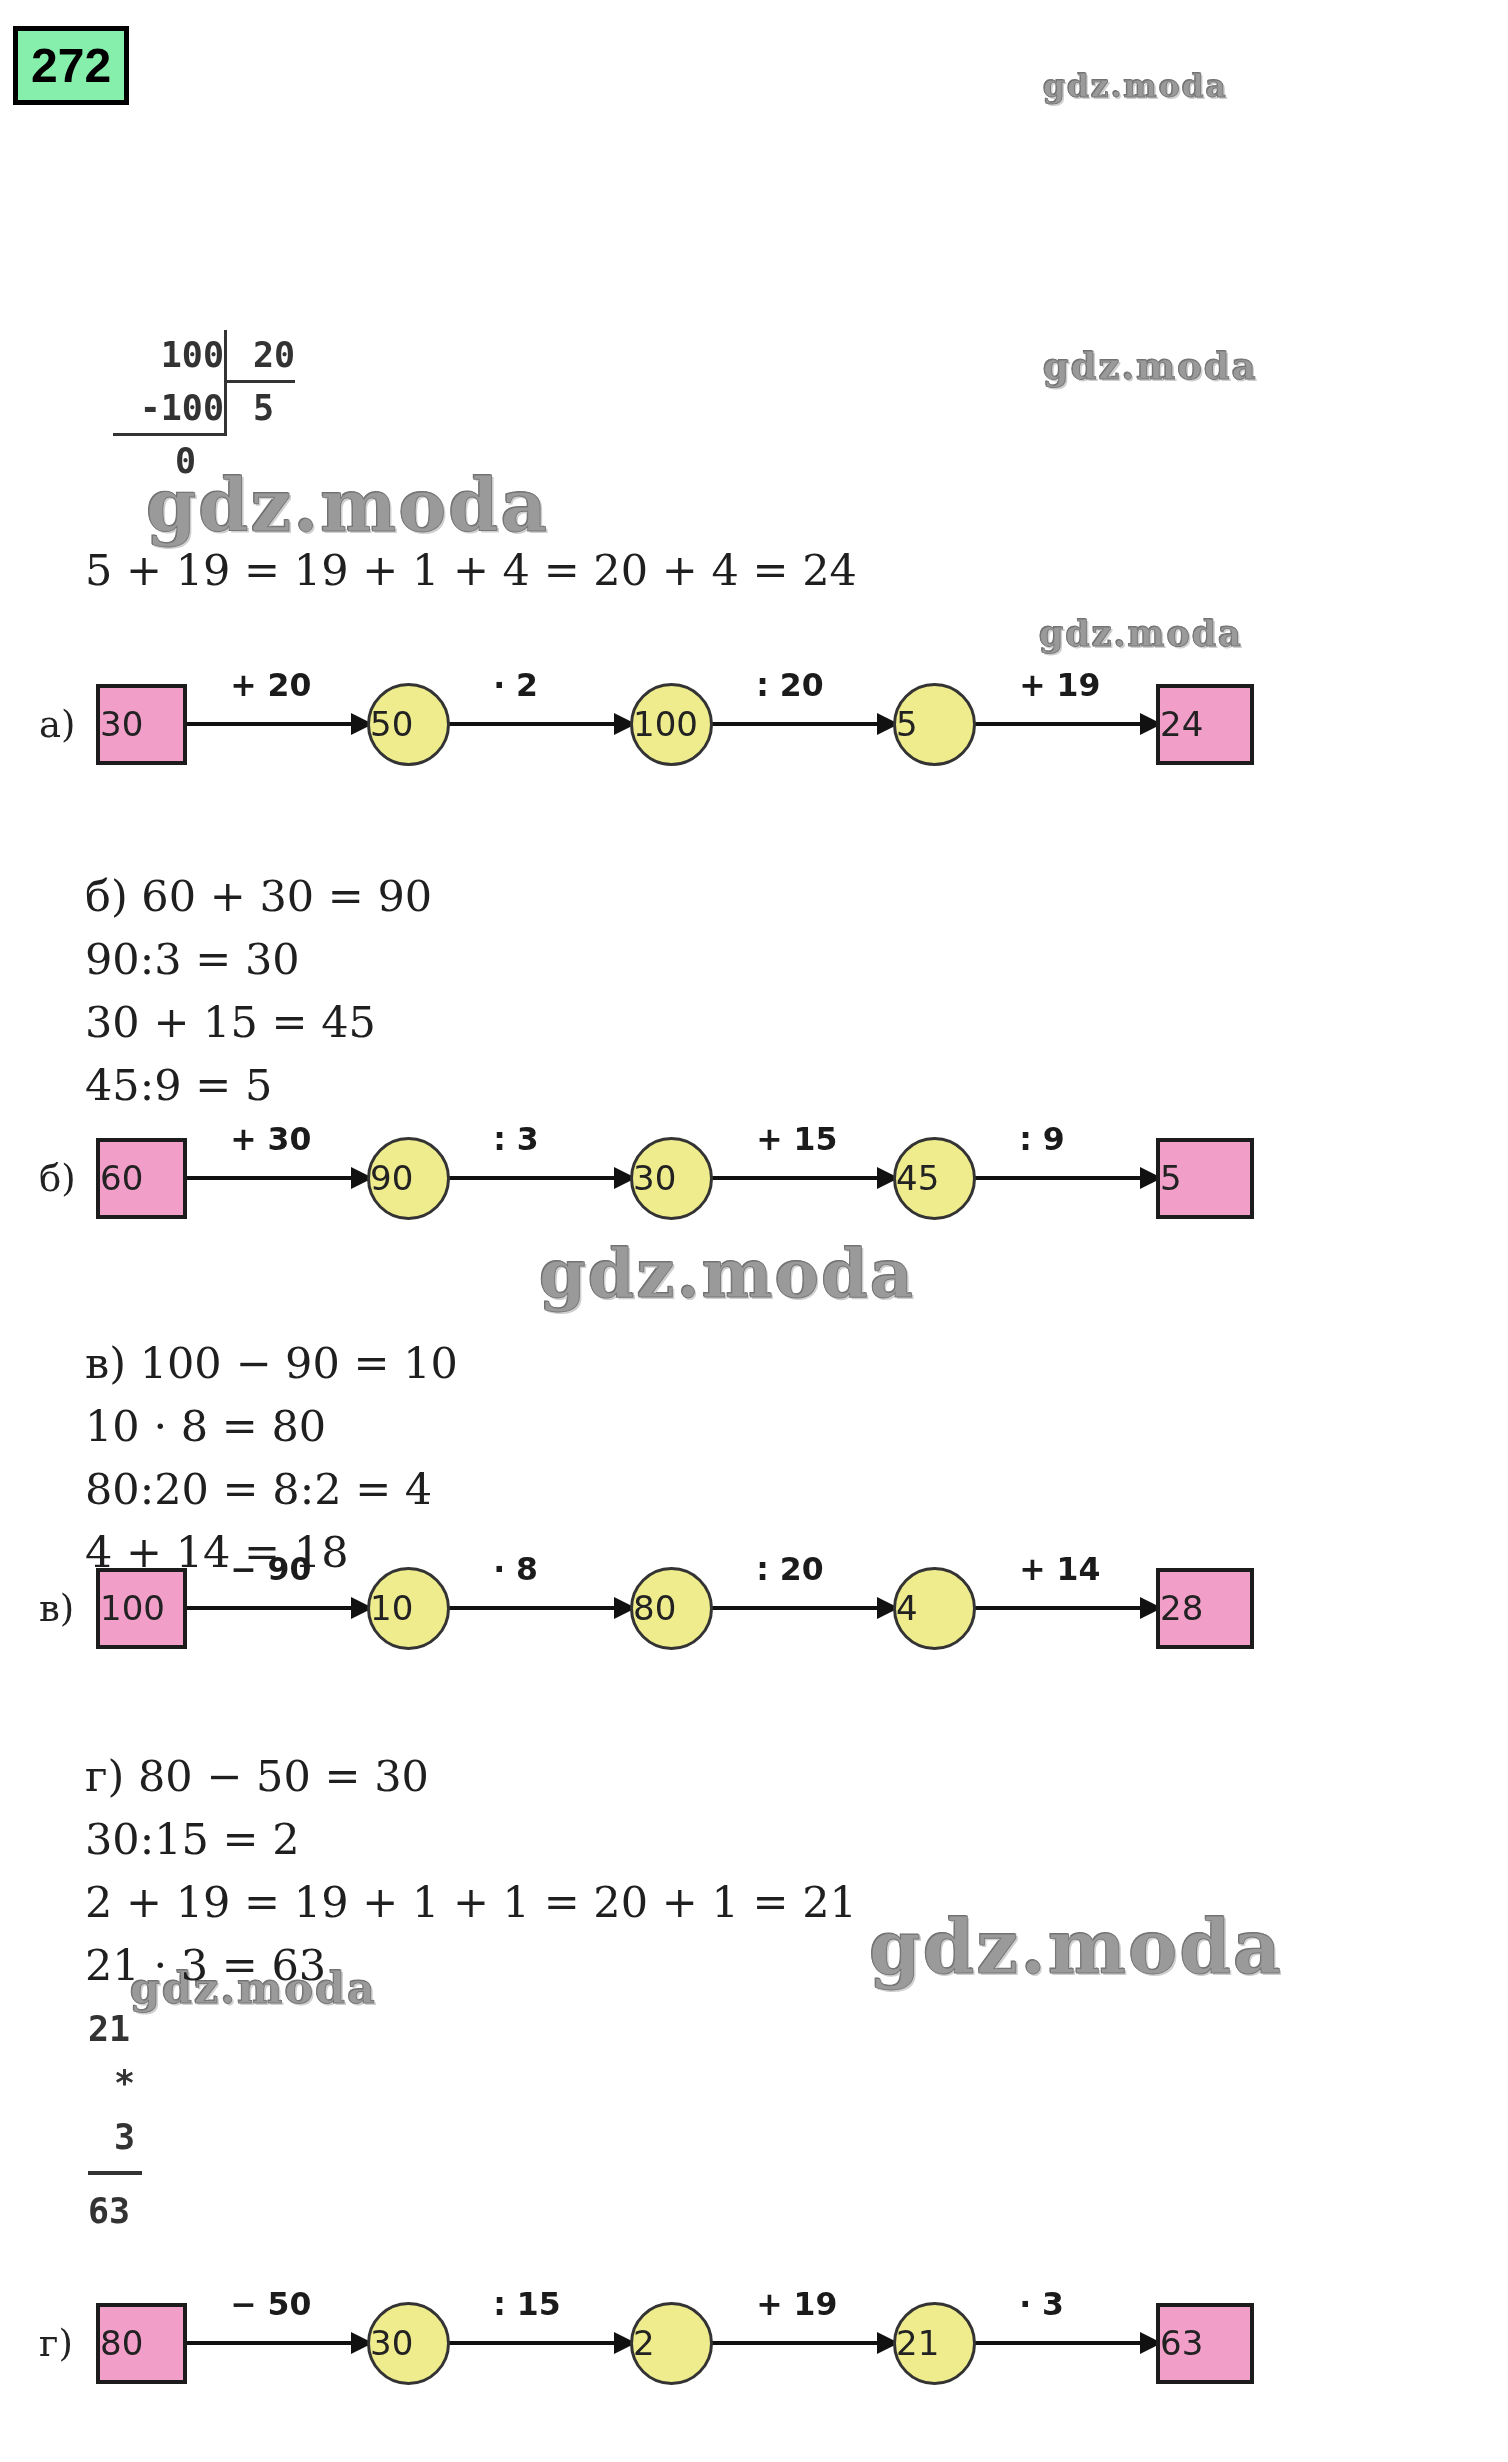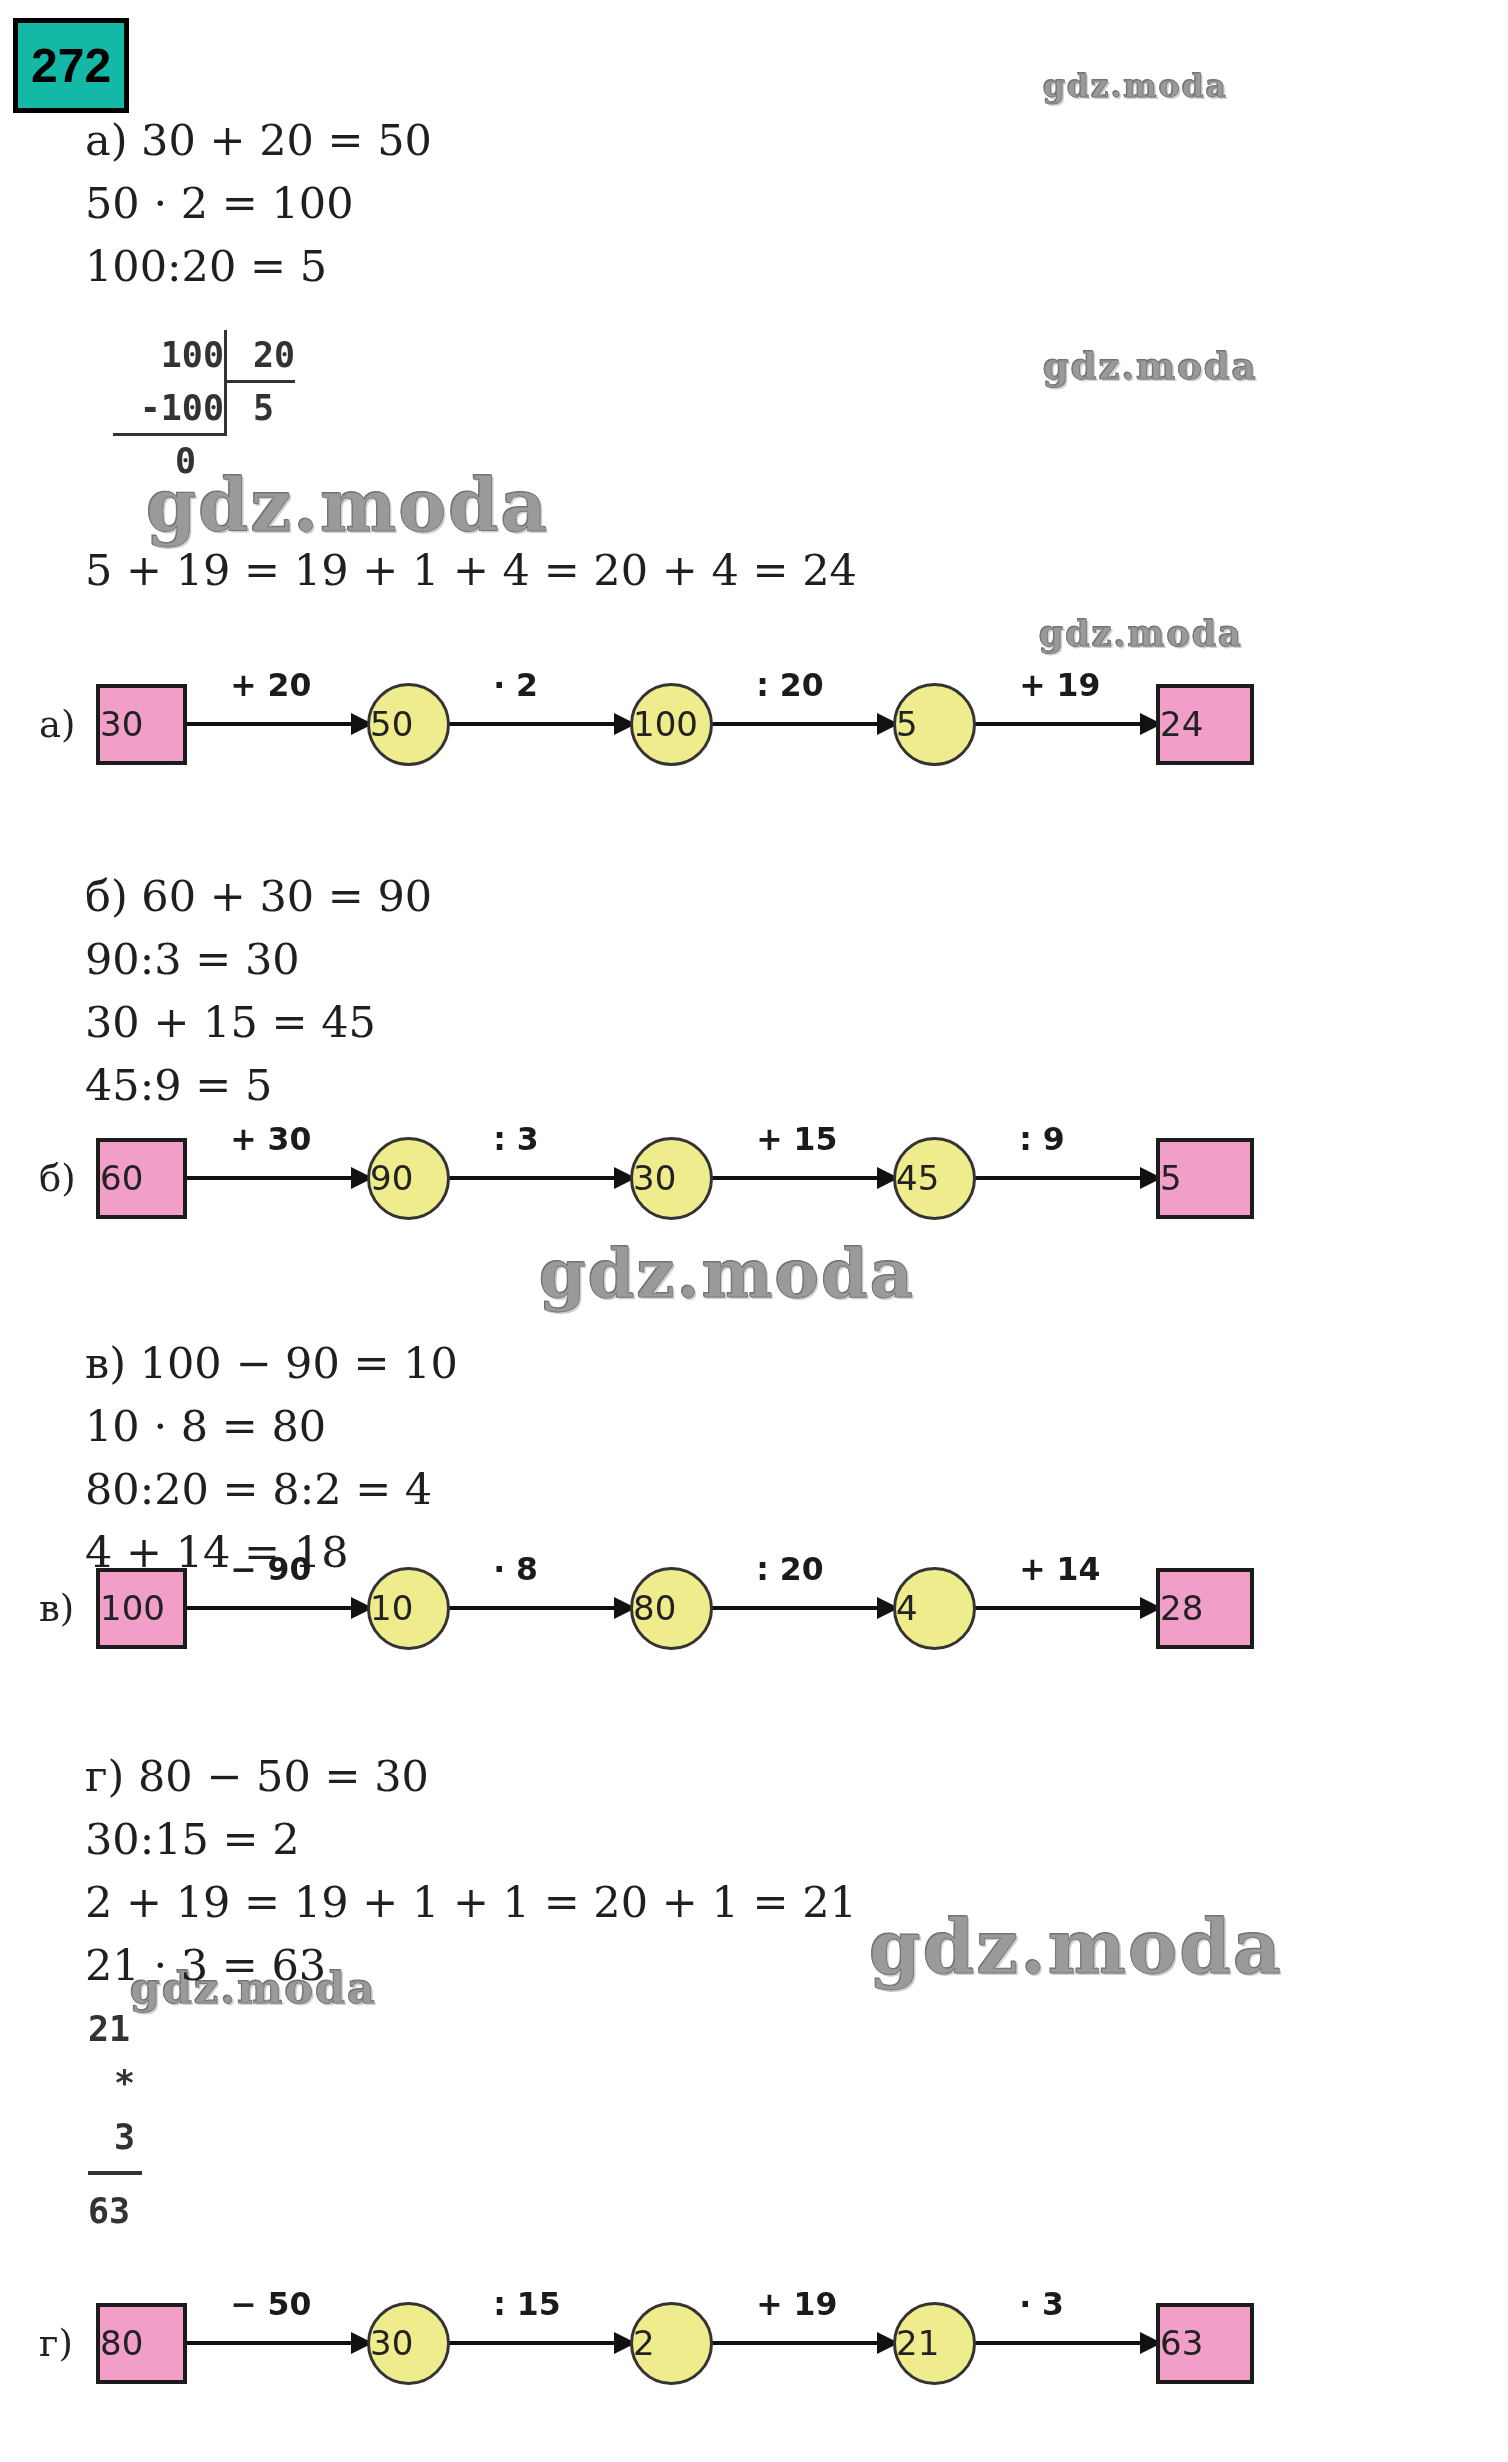--- a/index.html
+++ b/index.html
@@ -15,26 +15,26 @@
     position:relative;
     width:1509px;
     height:2462px;
     background:#ffffff;
     overflow:hidden;
     font-family:"DejaVu Serif", serif;
     color:var(--ink);
   }
   
   .problem-box{
-    position:absolute;left:13px;top:18px;
+    position:absolute;left:13px;top:26px;
     border:5.6px solid #000;
-    padding:14px 13px;
+    padding:6px 13px;
     font-family:"Liberation Sans", sans-serif;
     font-weight:bold;font-size:48px;line-height:57px;color:#000;
-    background:#14b8a6;
+    background:#86efac;
   }
   
   .eq-block{position:absolute;left:85px;}
   .eq{
     height:63px;line-height:63px;
     font-family:"DejaVu Serif", serif;
     font-size:43px;color:var(--ink);
     white-space:nowrap;
   }
   #eq-a{top:109px;}
@@ -143,25 +143,20 @@
   <div class="problem-box">272</div>
 
   <span class="wm" id="wm-1">gdz.moda</span>
   <span class="wm" id="wm-2">gdz.moda</span>
   <span class="wm" id="wm-3">gdz.moda</span>
   <span class="wm" id="wm-4">gdz.moda</span>
   <span class="wm" id="wm-5">gdz.moda</span>
   <span class="wm" id="wm-6">gdz.moda</span>
   <span class="wm" id="wm-7">gdz.moda</span>
 
-  <div class="eq-block" id="eq-a">
-    <div class="eq">а) 30 + 20 = 50</div>
-    <div class="eq">50 · 2 = 100</div>
-    <div class="eq">100:20 = 5</div>
-  </div>
 
   <div class="division">
     <div class="drow">
       <span class="dl">100</span>
       <span class="dr dr-top">20</span>
     </div>
     <div class="drow">
       <span class="dl dl-sub">-100</span>
       <span class="dr">5</span>
     </div>

